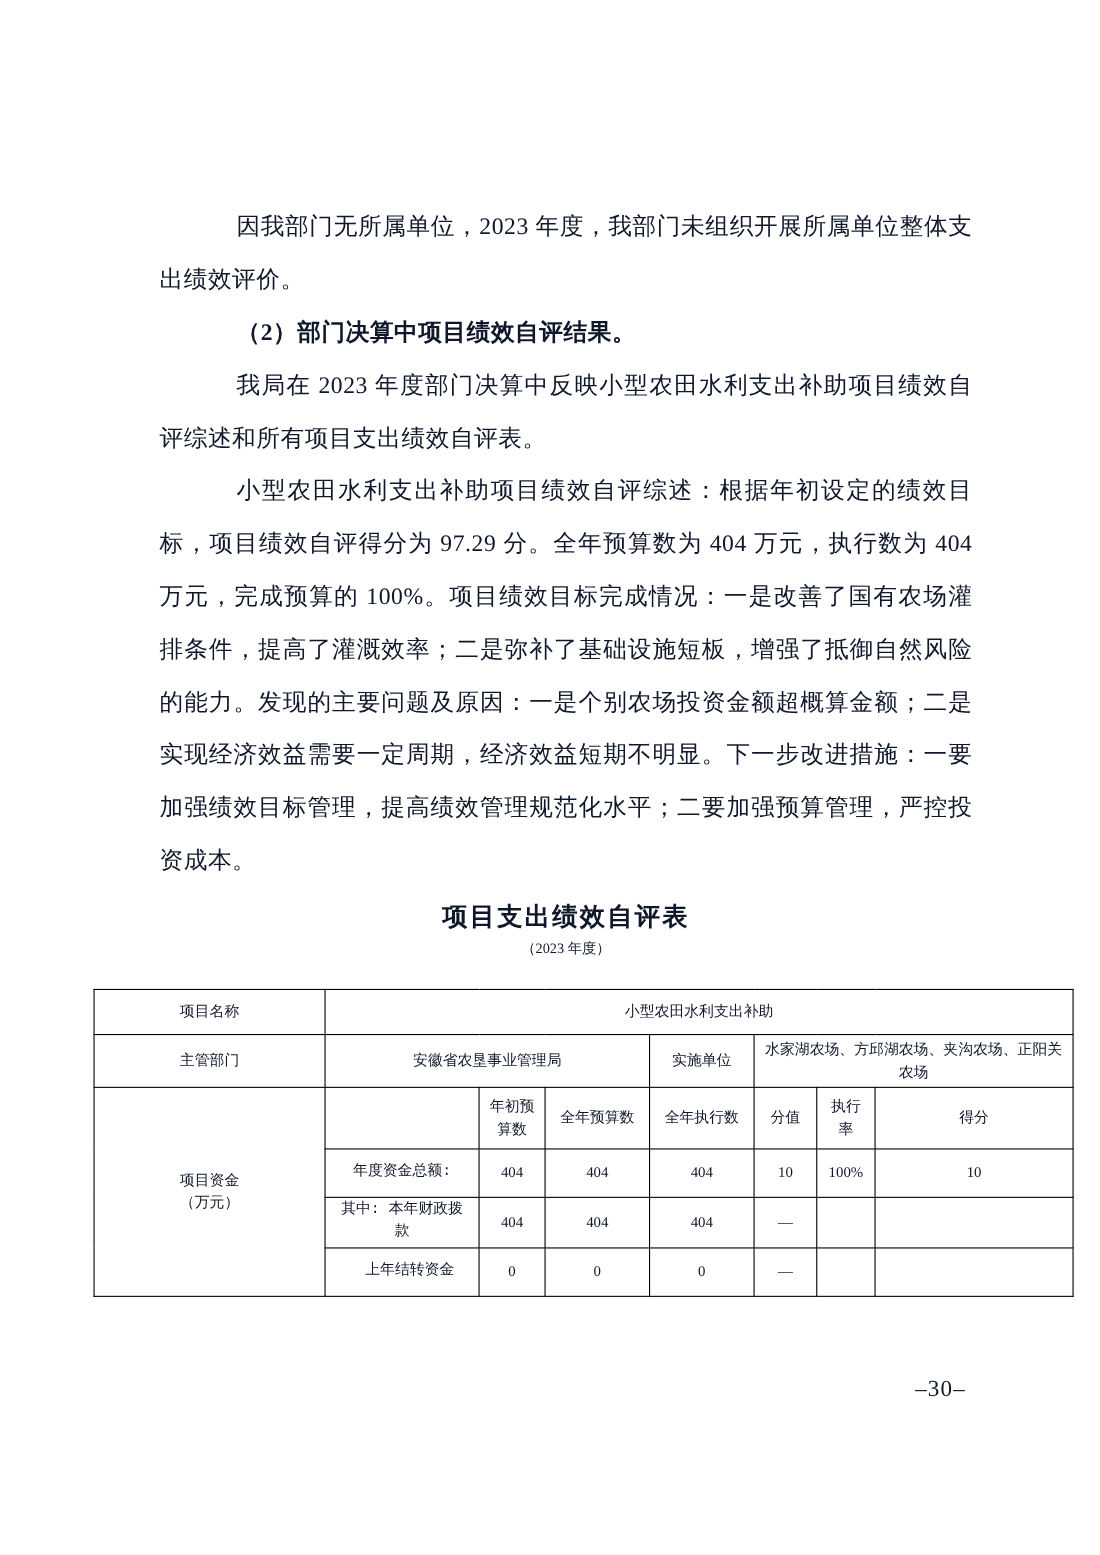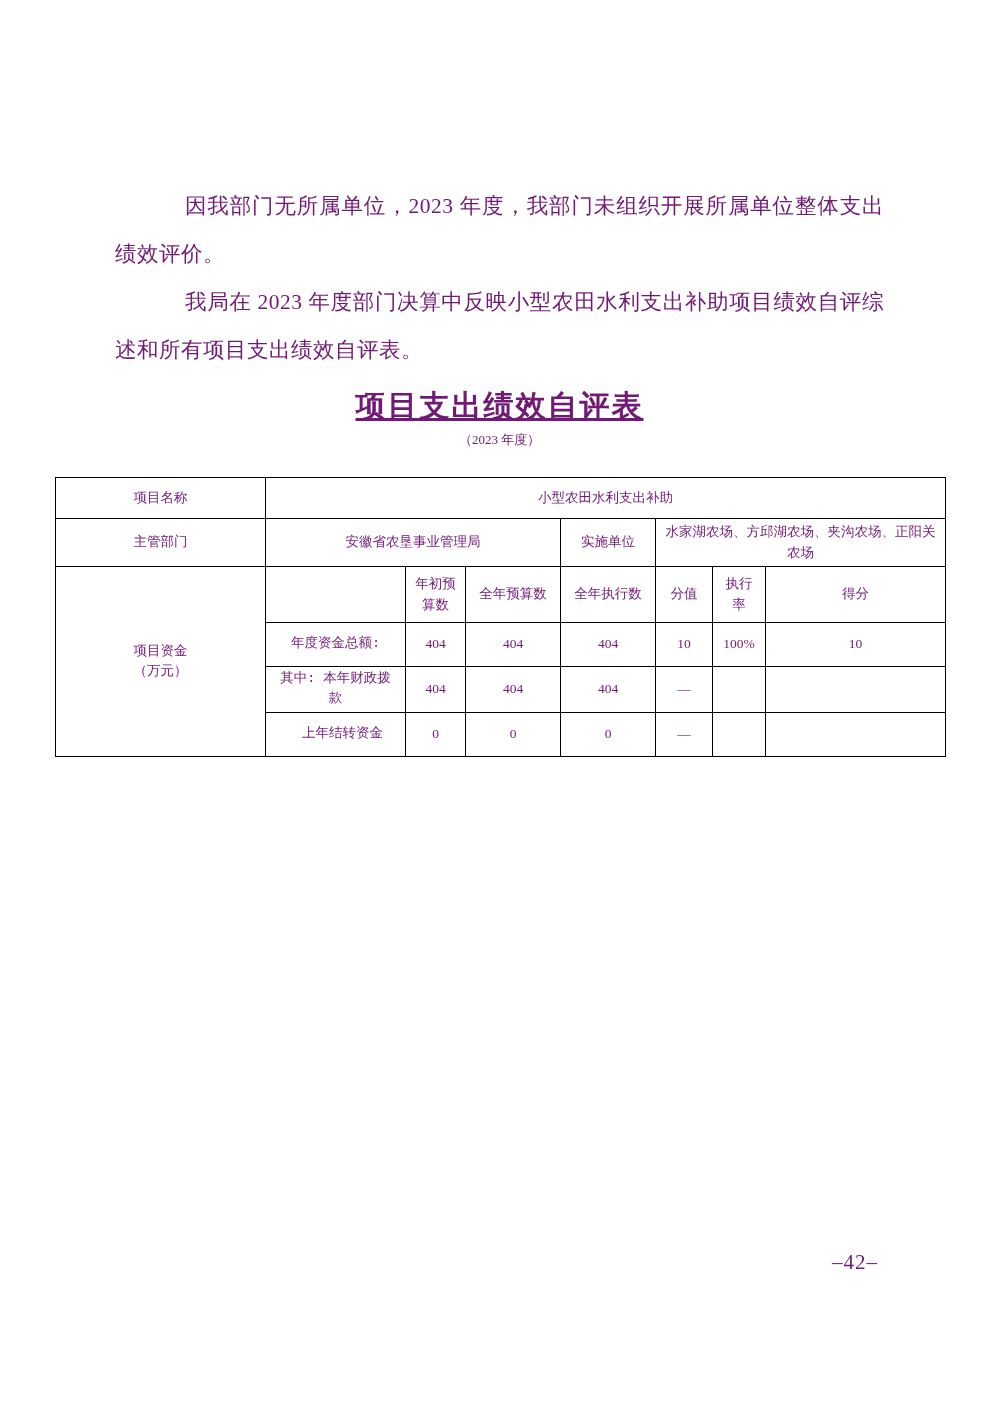--- a/index.html
+++ b/index.html
@@ -2,42 +2,42 @@
 <html><head>
 <meta charset="utf-8">
 <style>
   * { margin: 0; padding: 0; box-sizing: border-box; }
   html, body { background: #e9e9e9; }
   .page {
     width: 1000px;
     height: 1414px;
     margin: 0 auto;
     background: #ffffff;
-    color: #701a75;
+    color: #0f172a;
     font-family: "Liberation Serif", "DejaVu Serif", serif;
     position: relative;
     overflow: hidden;
+    padding-left: 30px;
   }
   .content { padding: 182px 116px 0 115px; }
   .para {
     font-size: 21.5px;
     line-height: 48px;
     text-align: justify;
     text-indent: 70px;
     letter-spacing: 0.5px;
   }
   .para.bold { font-weight: bold; }
   .table-title {
     margin-top: 12px;
     text-align: center;
     font-family: "Liberation Sans", "DejaVu Sans", sans-serif;
     font-weight: bold;
-    font-size: 30px;
+    font-size: 23px;
     letter-spacing: 2px;
-    text-decoration: underline;
   }
   .table-subtitle {
     margin-top: 4px;
     text-align: center;
     font-size: 13px;
   }
   table.eval {
     border-collapse: collapse;
     table-layout: fixed;
     width: 890px;
@@ -68,21 +68,23 @@
     letter-spacing: 1px;
   }
 </style>
 </head>
 <body>
 
 <div class="page">
 
   <div class="content">
     <p class="para">因我部门无所属单位，2023 年度，我部门未组织开展所属单位整体支出绩效评价。</p>
+    <p class="para bold">（2）部门决算中项目绩效自评结果。</p>
     <p class="para">我局在 2023 年度部门决算中反映小型农田水利支出补助项目绩效自评综述和所有项目支出绩效自评表。</p>
+    <p class="para">小型农田水利支出补助项目绩效自评综述：根据年初设定的绩效目标，项目绩效自评得分为 97.29 分。全年预算数为 404 万元，执行数为 404 万元，完成预算的 100%。项目绩效目标完成情况：一是改善了国有农场灌排条件，提高了灌溉效率；二是弥补了基础设施短板，增强了抵御自然风险的能力。发现的主要问题及原因：一是个别农场投资金额超概算金额；二是实现经济效益需要一定周期，经济效益短期不明显。下一步改进措施：一要加强绩效目标管理，提高绩效管理规范化水平；二要加强预算管理，严控投资成本。</p>
 
     <h2 class="table-title">项目支出绩效自评表</h2>
     <div class="table-subtitle">（2023 年度）</div>
   </div>
 
   <table class="eval">
     <colgroup>
       <col style="width:210px">
       <col style="width:140px">
       <col style="width:60px">
@@ -139,15 +141,15 @@
         <td>0</td>
         <td>0</td>
         <td>0</td>
         <td>—</td>
         <td></td>
         <td></td>
       </tr>
     </tbody>
   </table>
 
-  <div class="page-number">–42–</div>
+  <div class="page-number">–30–</div>
 
 </div>
 
 </body></html>

